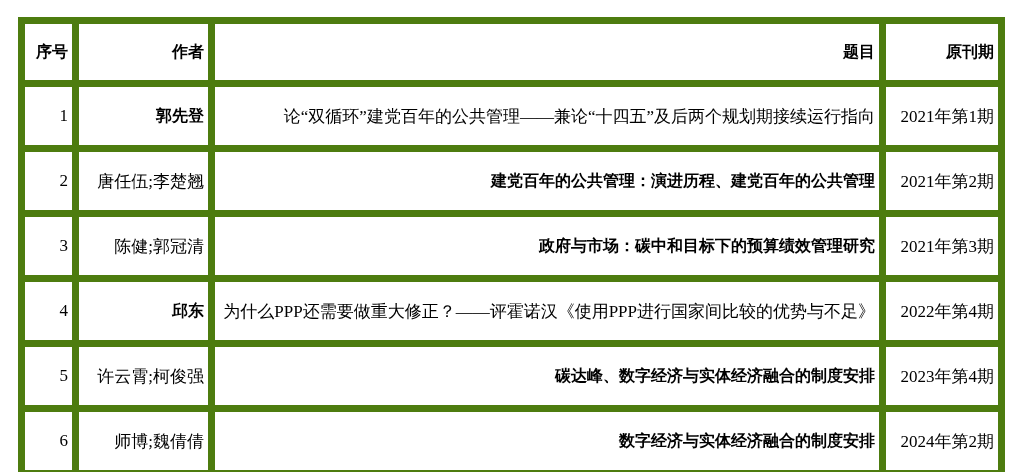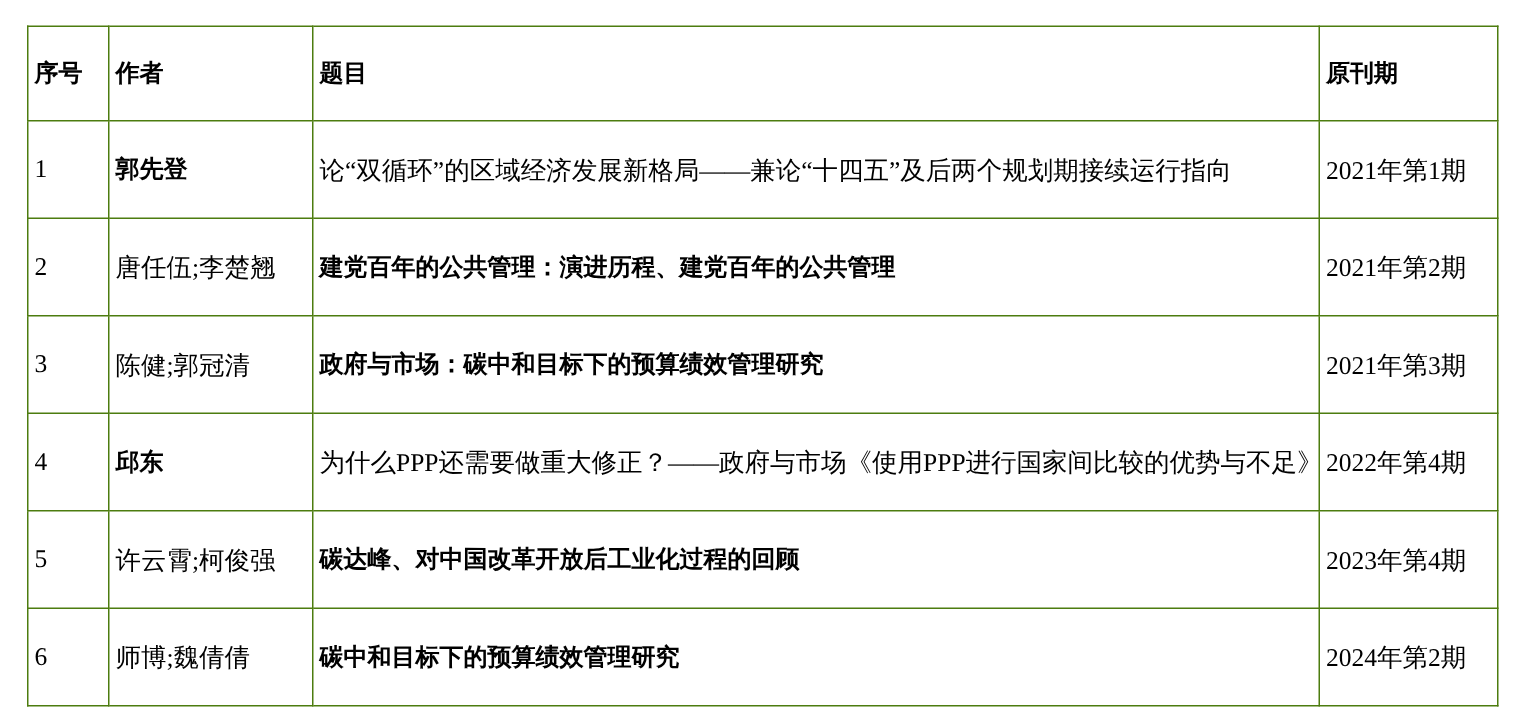--- a/index.html
+++ b/index.html
@@ -15,22 +15,22 @@
     position: absolute;
     left: 18px;
     top: 17px;
     width: 980px;
     border-collapse: collapse;
     table-layout: fixed;
     color: #000000;
   }
   .journal-table th,
   .journal-table td {
-    border: 1px solid #4d7c0f;
-    text-align: left;
+    border: 7px solid #4d7c0f;
+    text-align: right;
     vertical-align: middle;
     padding: 0 4px;
     overflow: hidden;
     white-space: nowrap;
   }
   
   .journal-table td {
     font-family: "Liberation Serif", "DejaVu Serif", serif;
     font-weight: 400;
     font-size: 17px;
@@ -64,47 +64,47 @@
       <th>序号</th>
       <th>作者</th>
       <th>题目</th>
       <th>原刊期</th>
     </tr>
   </thead>
   <tbody>
     <tr>
       <td>1</td>
       <td class="bold">郭先登</td>
-      <td>论“双循环”的区域经济发展新格局——兼论“十四五”及后两个规划期接续运行指向</td>
+      <td>论“双循环”建党百年的公共管理——兼论“十四五”及后两个规划期接续运行指向</td>
       <td>2021年第1期</td>
     </tr>
     <tr>
       <td>2</td>
       <td>唐任伍;李楚翘</td>
       <td class="bold">建党百年的公共管理：演进历程、建党百年的公共管理</td>
       <td>2021年第2期</td>
     </tr>
     <tr>
       <td>3</td>
       <td>陈健;郭冠清</td>
       <td class="bold">政府与市场：碳中和目标下的预算绩效管理研究</td>
       <td>2021年第3期</td>
     </tr>
     <tr>
       <td>4</td>
       <td class="bold">邱东</td>
-      <td>为什么PPP还需要做重大修正？——政府与市场《使用PPP进行国家间比较的优势与不足》</td>
+      <td>为什么PPP还需要做重大修正？——评霍诺汉《使用PPP进行国家间比较的优势与不足》</td>
       <td>2022年第4期</td>
     </tr>
     <tr>
       <td>5</td>
       <td>许云霄;柯俊强</td>
-      <td class="bold">碳达峰、对中国改革开放后工业化过程的回顾</td>
+      <td class="bold">碳达峰、数字经济与实体经济融合的制度安排</td>
       <td>2023年第4期</td>
     </tr>
     <tr>
       <td>6</td>
       <td>师博;魏倩倩</td>
-      <td class="bold">碳中和目标下的预算绩效管理研究</td>
+      <td class="bold">数字经济与实体经济融合的制度安排</td>
       <td>2024年第2期</td>
     </tr>
   </tbody>
 </table>
 
 </body></html>

